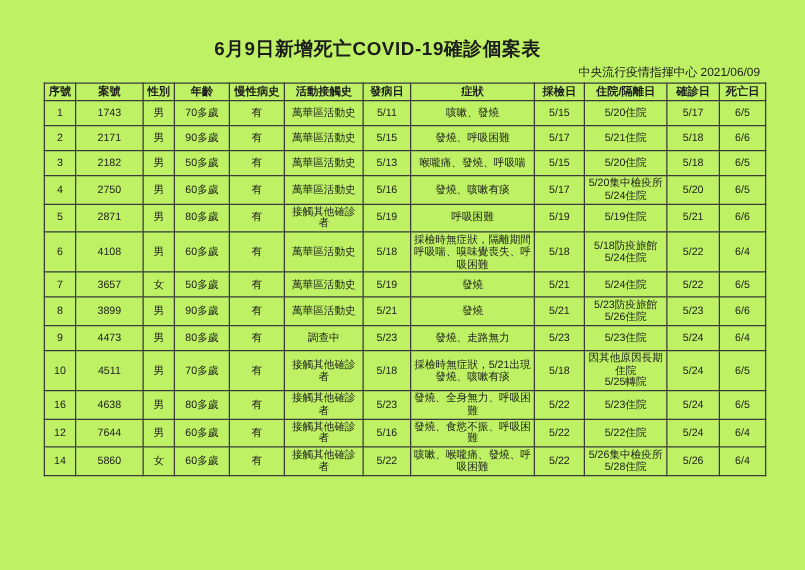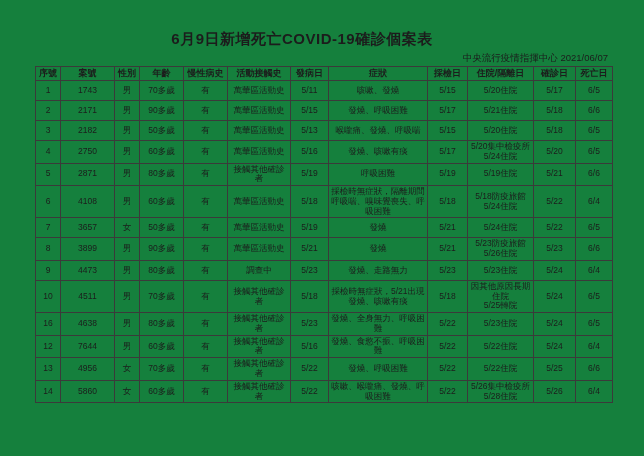--- a/index.html
+++ b/index.html
@@ -1,19 +1,19 @@
 <!DOCTYPE html>
 <html><head>
 <meta charset="utf-8">
 <style>
   html,body{margin:0;padding:0;background:#e9e9e9;}
   .page{
     position:relative;
     width:644px;height:456px;
-    background:#15803d;
+    background:#bef264;
     font-family:"Liberation Sans","DejaVu Sans",sans-serif;
     color:#1c1c1c;
     overflow:hidden;
     box-sizing:border-box;
   }
   .title{
     position:absolute;
     top:30px;left:0;right:40px;
     text-align:center;
     font-size:15px;
@@ -55,21 +55,21 @@
   table.cases td.c5,table.cases td.c7,table.cases td.c9{text-align:center;}
   table.cases td.c7,table.cases td.c9{white-space:pre-line;}
 </style>
 </head>
 <body>
 
 <div class="page">
 
   <div class="title">6月9日新增死亡COVID-19確診個案表</div>
 
-  <div class="subtitle">中央流行疫情指揮中心 2021/06/07</div>
+  <div class="subtitle">中央流行疫情指揮中心 2021/06/09</div>
 
   <table class="cases">
     <colgroup>
       <col style="width:25px">
         <col style="width:54px">
         <col style="width:25px">
       <col style="width:44px">
         <col style="width:44px">
         <col style="width:63px">
       <col style="width:38px">
@@ -262,34 +262,20 @@
           <td class="c4">有</td>
           <td class="c5">接觸其他確診者</td>
           <td class="c6">5/16</td>
           <td class="c7">發燒、食慾不振、呼吸困難</td>
           <td class="c8">5/22</td>
           <td class="c9">5/22住院</td>
           <td class="c10">5/24</td>
           <td class="c11">6/4</td>
         </tr>
         <tr>
-          <td class="c0">13</td>
-          <td class="c1">4956</td>
-          <td class="c2">女</td>
-          <td class="c3">70多歲</td>
-          <td class="c4">有</td>
-          <td class="c5">接觸其他確診者</td>
-          <td class="c6">5/22</td>
-          <td class="c7">發燒、呼吸困難</td>
-          <td class="c8">5/22</td>
-          <td class="c9">5/22住院</td>
-          <td class="c10">5/25</td>
-          <td class="c11">6/6</td>
-        </tr>
-        <tr>
           <td class="c0">14</td>
           <td class="c1">5860</td>
           <td class="c2">女</td>
           <td class="c3">60多歲</td>
           <td class="c4">有</td>
           <td class="c5">接觸其他確診者</td>
           <td class="c6">5/22</td>
           <td class="c7">咳嗽、喉嚨痛、發燒、呼吸困難</td>
           <td class="c8">5/22</td>
           <td class="c9">5/26集中檢疫所

